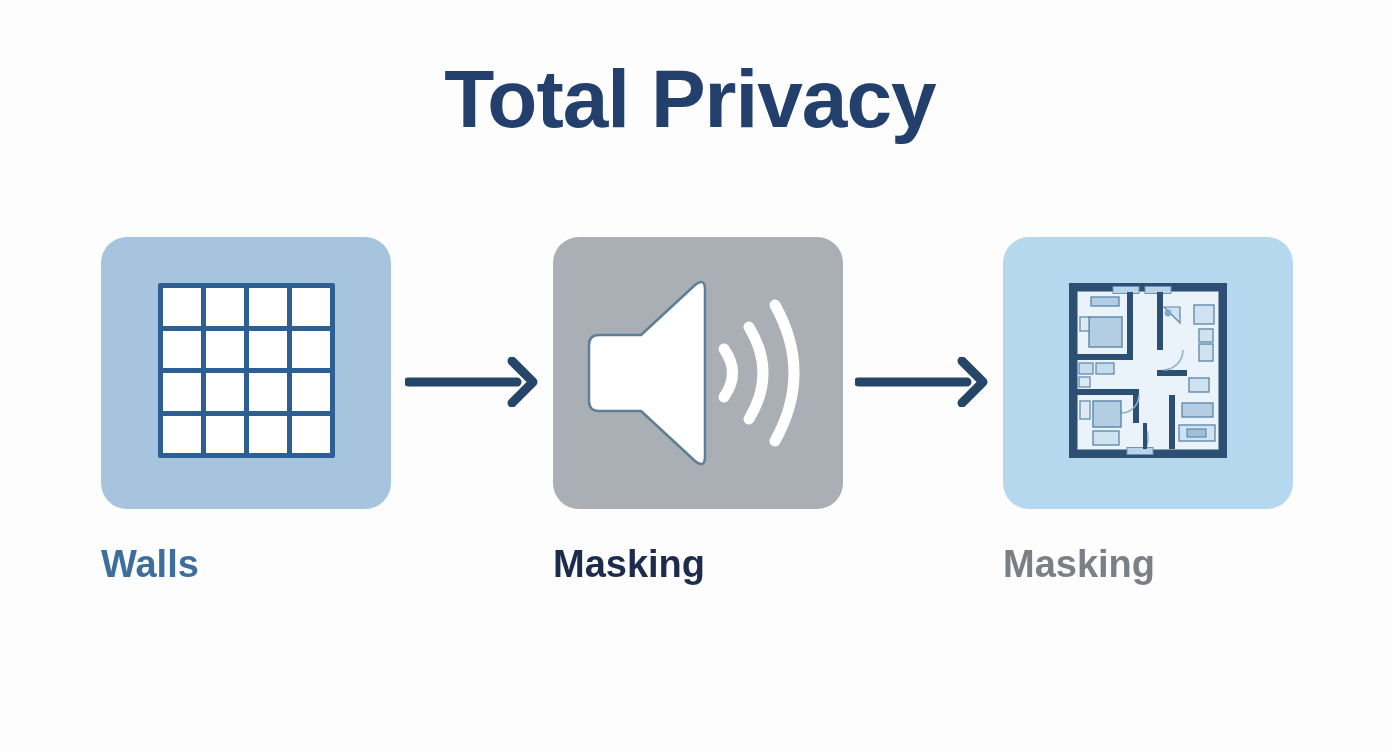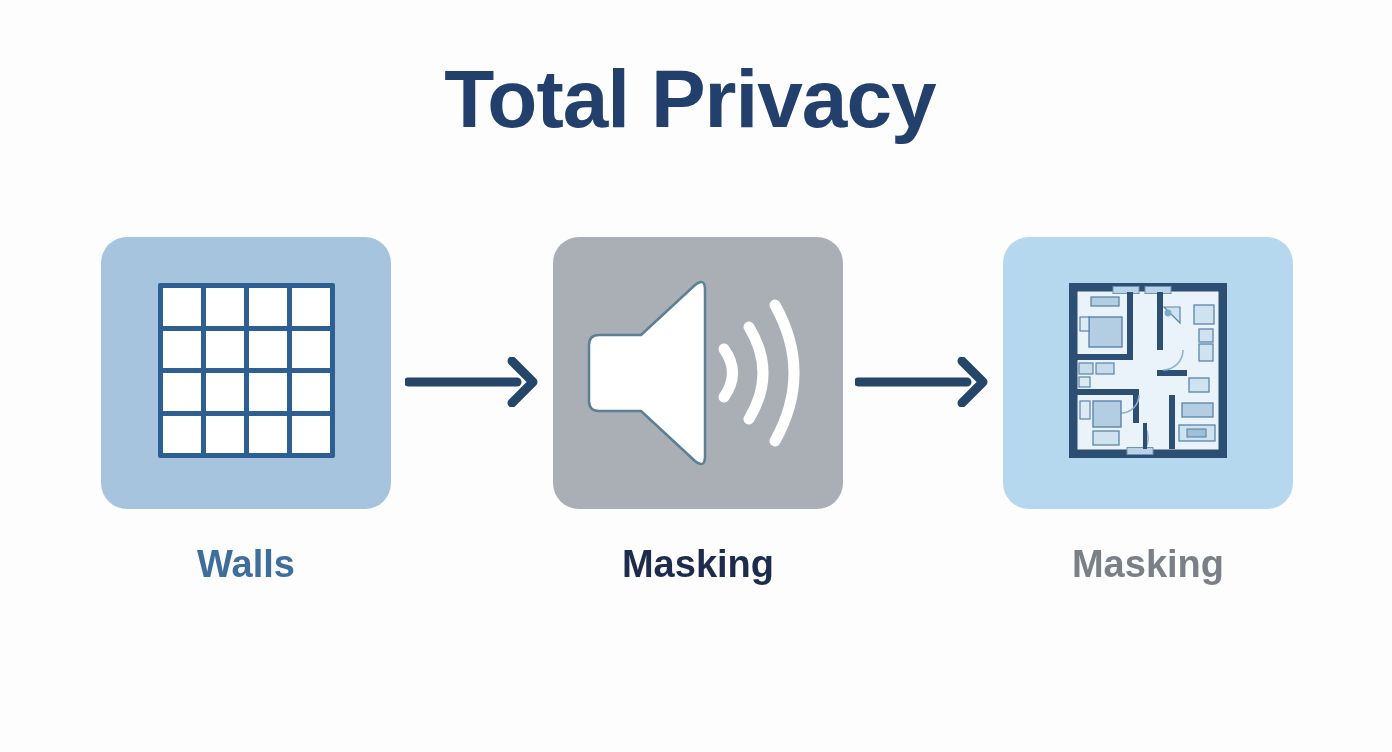--- a/index.html
+++ b/index.html
@@ -59,21 +59,21 @@
     border-radius: 26px;
     position: relative;
     box-sizing: border-box;
   }
   .panel-walls   { background: #a7c4de; }
   .panel-masking { background: #a9afb4; }
   .panel-layout  { background: #b6d8ee; }
 
   .step-label {
     margin-top: 36px;
-    text-align: center;
+    text-align: left;
     font-size: 38px;
     font-weight: bold;
     line-height: 1;
     white-space: nowrap;
   }
   .label-walls   { color: #3e6e9c; }
   .label-masking { color: #1d2c4d; }
   .label-layout  { color: #7b8086; }
 
   

